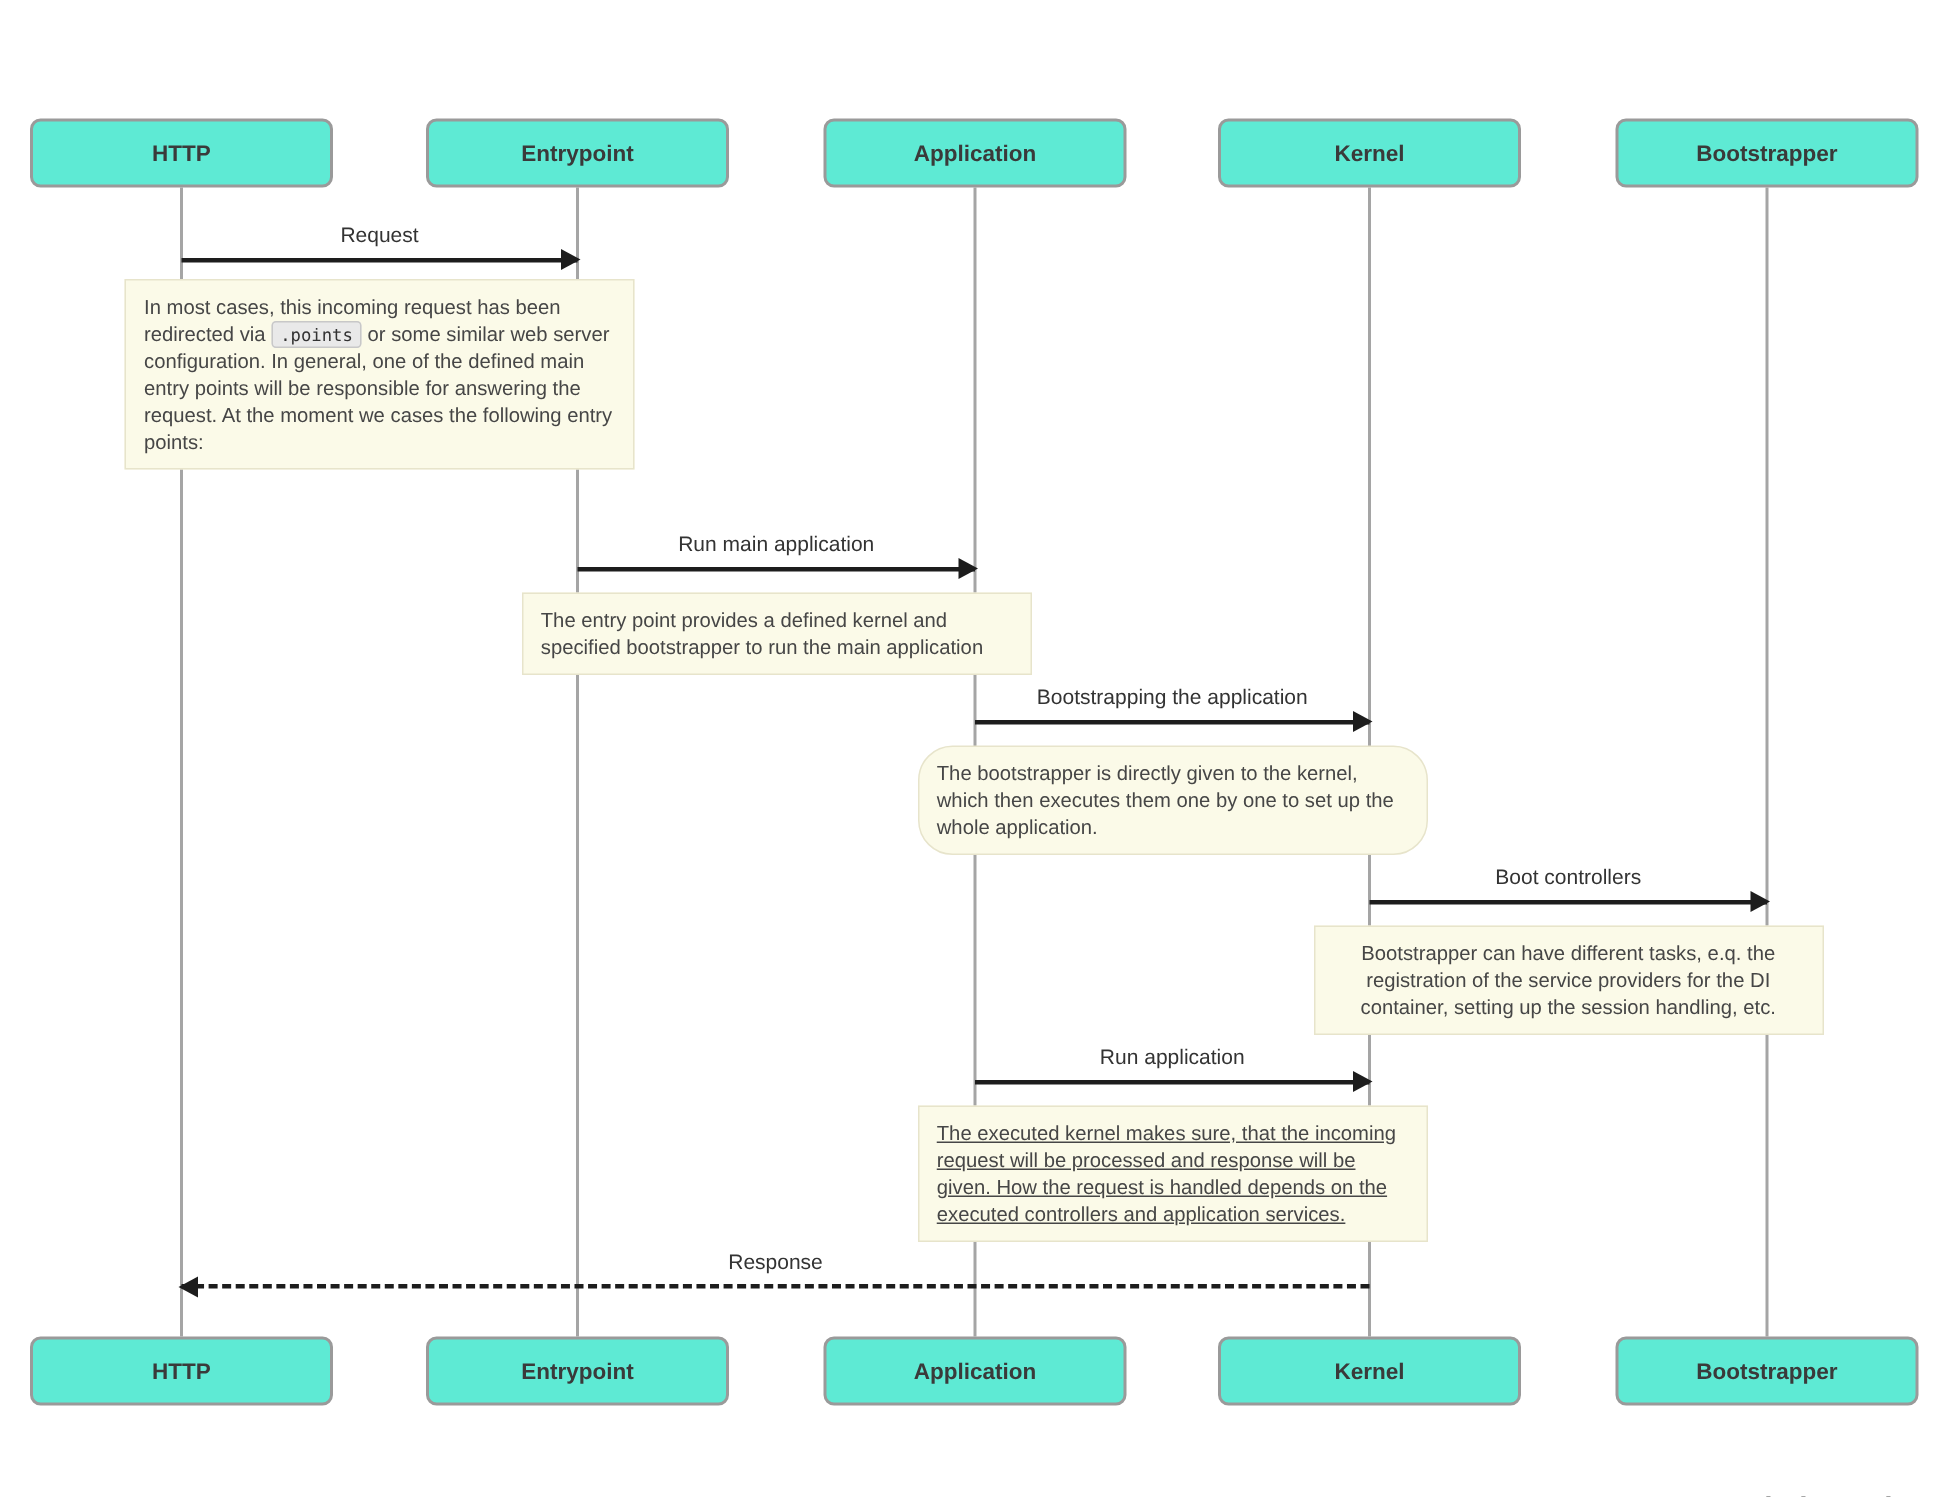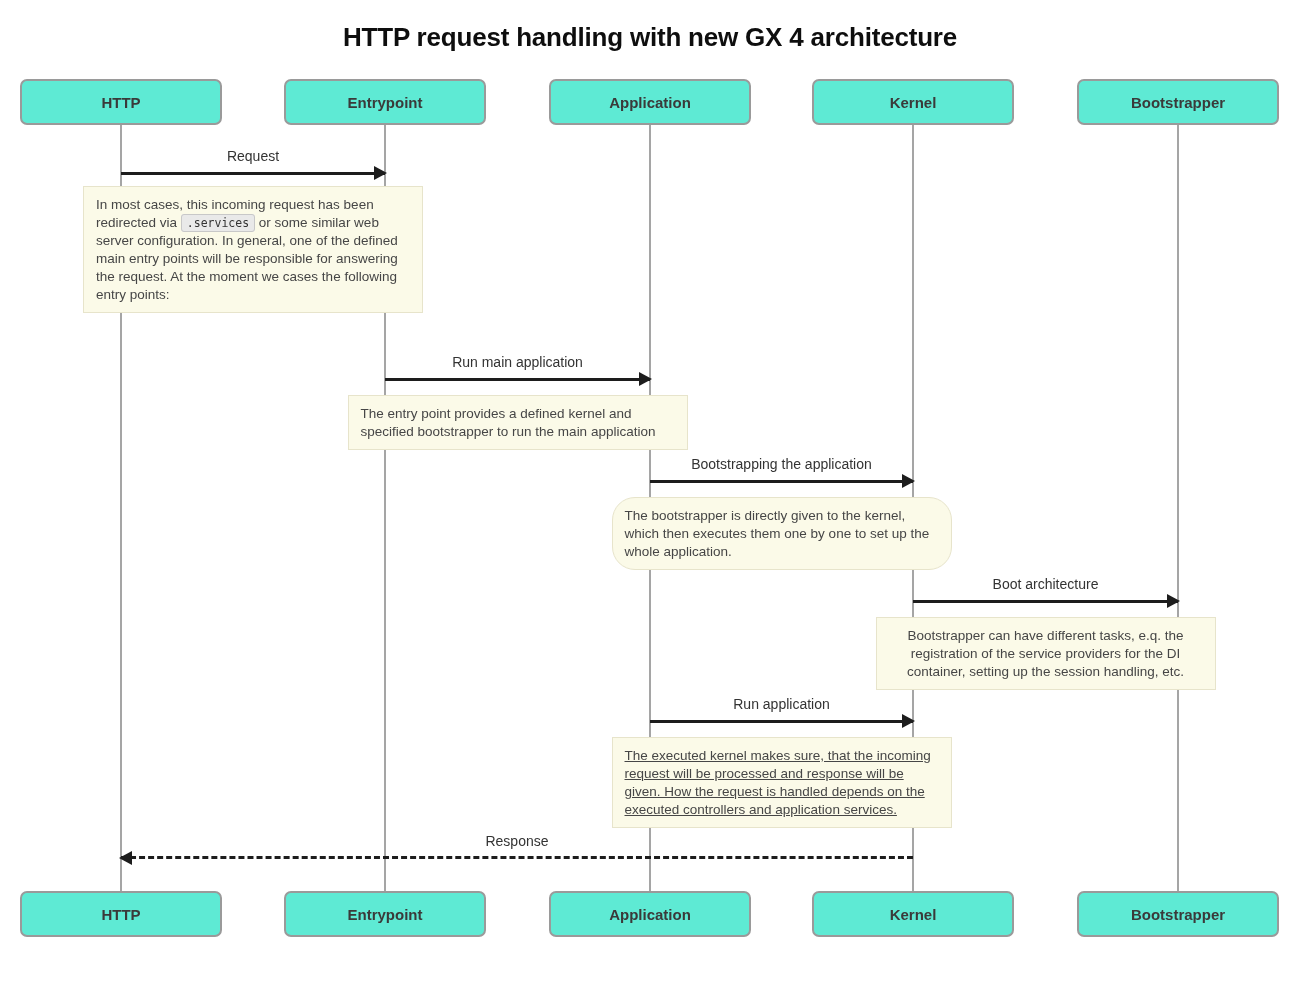--- a/index.html
+++ b/index.html
@@ -57,21 +57,20 @@
     position:absolute; right:26px; top:958px;
     display:flex; align-items:baseline; gap:6px; color:#9a9a9a;
   }
   .made-with { font-size:8px; letter-spacing:0.6px; color:#ababab; font-weight:700; }
   .brand { font-size:20px; color:#8a8a8a; font-weight:600; cursor:pointer;margin-top:37px; }
 </style>
 </head>
 <body>
 
 <div class="canvas">
-  <h1 class="title">HTTP request handling with new GX 4 architecture</h1>
   <div id="diagram">
       <div class="lifeline" style="left: 120px; top: 125px; height: 766px;"></div>
       <div class="lane-box" style="left: 20px; top: 79px;">HTTP</div>
       <div class="lane-box" style="left: 20px; top: 891px;">HTTP</div>
       <div class="lifeline" style="left: 384px; top: 125px; height: 766px;"></div>
       <div class="lane-box" style="left: 284px; top: 79px;">Entrypoint</div>
       <div class="lane-box" style="left: 284px; top: 891px;">Entrypoint</div>
       <div class="lifeline" style="left: 649px; top: 125px; height: 766px;"></div>
       <div class="lane-box" style="left: 549px; top: 79px;">Application</div>
       <div class="lane-box" style="left: 549px; top: 891px;">Application</div>
@@ -80,42 +79,42 @@
       <div class="lane-box" style="left: 812px; top: 891px;">Kernel</div>
       <div class="lifeline" style="left: 1177px; top: 125px; height: 766px;"></div>
       <div class="lane-box" style="left: 1077px; top: 79px;">Bootstrapper</div>
       <div class="lane-box" style="left: 1077px; top: 891px;">Bootstrapper</div>
       <div class="arrow" style="left: 121px; top: 173px; width: 264px;">
         <div class="shaft-solid"></div>
         <div class="head-right"></div>
         <div class="label">Request</div>
       </div>
       <div class="note" style="left: 83px; top: 186px;">
-        <p><span>In most cases, this incoming request has been redirected via </span><span class="code">.services</span><span> or some similar web server configuration. In general, one of the defined main entry points will be responsible for answering the request. At the moment we cases the following entry points:</span></p>
+        <p><span>In most cases, this incoming request has been redirected via </span><span class="code">.points</span><span> or some similar web server configuration. In general, one of the defined main entry points will be responsible for answering the request. At the moment we cases the following entry points:</span></p>
       </div>
       <div class="arrow" style="left: 385px; top: 379px; width: 265px;">
         <div class="shaft-solid"></div>
         <div class="head-right"></div>
         <div class="label">Run main application</div>
       </div>
       <div class="note" style="left: 347.5px; top: 395px;">
         <p><span>The entry point provides a defined kernel and specified bootstrapper to run the main application</span></p>
       </div>
       <div class="arrow" style="left: 650px; top: 481px; width: 263px;">
         <div class="shaft-solid"></div>
         <div class="head-right"></div>
         <div class="label">Bootstrapping the application</div>
       </div>
       <div class="note" style="left: 611.5px; top: 497px; border-radius: 23px;">
         <p><span>The bootstrapper is directly given to the kernel, which then executes them one by one to set up the whole application.</span></p>
       </div>
       <div class="arrow" style="left: 913px; top: 601px; width: 265px;">
         <div class="shaft-solid"></div>
         <div class="head-right"></div>
-        <div class="label">Boot architecture</div>
+        <div class="label">Boot controllers</div>
       </div>
       <div class="note" style="left: 875.5px; top: 617px; text-align: center;">
         <p><span>Bootstrapper can have different tasks, e.q. the registration of the service providers for the DI container, setting up the session handling, etc.</span></p>
       </div>
       <div class="arrow" style="left: 650px; top: 721px; width: 263px;">
         <div class="shaft-solid"></div>
         <div class="head-right"></div>
         <div class="label">Run application</div>
       </div>
       <div class="note" style="left: 611.5px; top: 737px; text-decoration: underline;">

